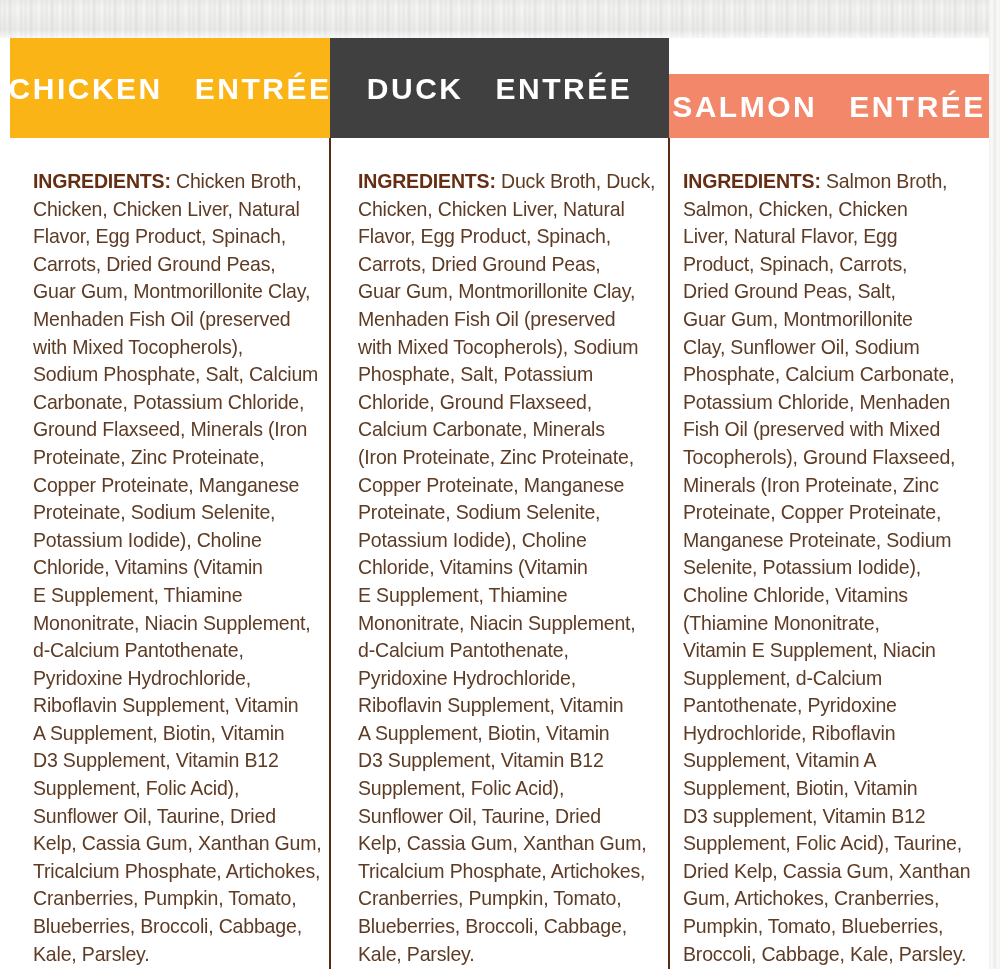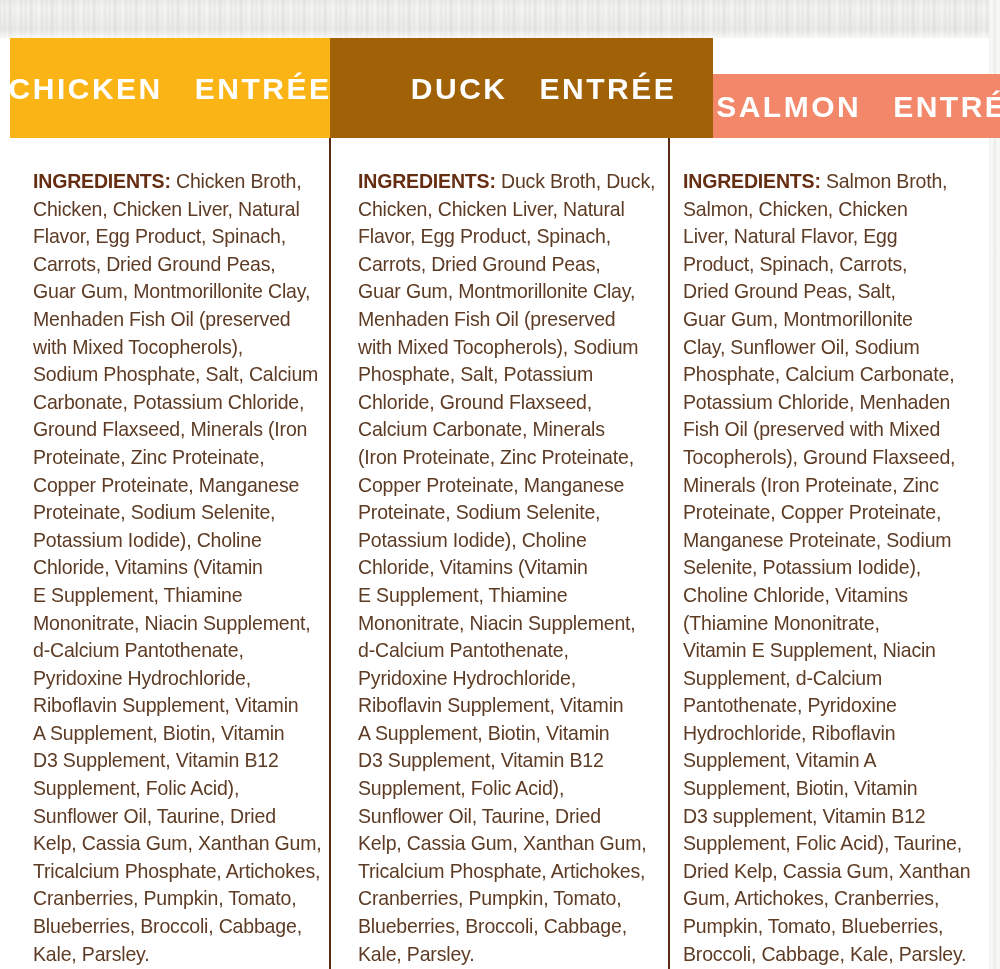--- a/index.html
+++ b/index.html
@@ -21,21 +21,21 @@
     background:repeating-linear-gradient(90deg,#f0f0ee 0,#fafaf8 3px,#ebebe9 6px,#fbfbf9 9px,#f2f2f0 11px);
   }
   .headers{
     position:absolute;left:10px;top:38px;height:100px;display:flex;
   }
   .hdr{
     display:flex;flex-direction:row;justify-content:center;align-items:center;
     color:#ffffff;font-weight:bold;font-size:30px;letter-spacing:2.5px;line-height:39px;gap:32px;
   }
   .hdr-chicken{width:320px;background:#FBB416;}
-  .hdr-duck{width:339px;background:#a16207;padding-left:44px;}
+  .hdr-duck{width:339px;background:#404040;}
   .hdr-salmon{width:320px;background:#F2876A;margin-top:36px;}
   .vline{position:absolute;top:138px;bottom:0;width:2px;background:#5A2B13;}
   .vline-1{left:329px;}
   .vline-2{left:668px;}
   .col-text{
     position:absolute;top:167px;width:320px;
     font-size:21px;line-height:27.6px;letter-spacing:-0.2px;
     color:#5D3B24;white-space:nowrap;
     transform:scaleX(0.93);transform-origin:left top;
   }

